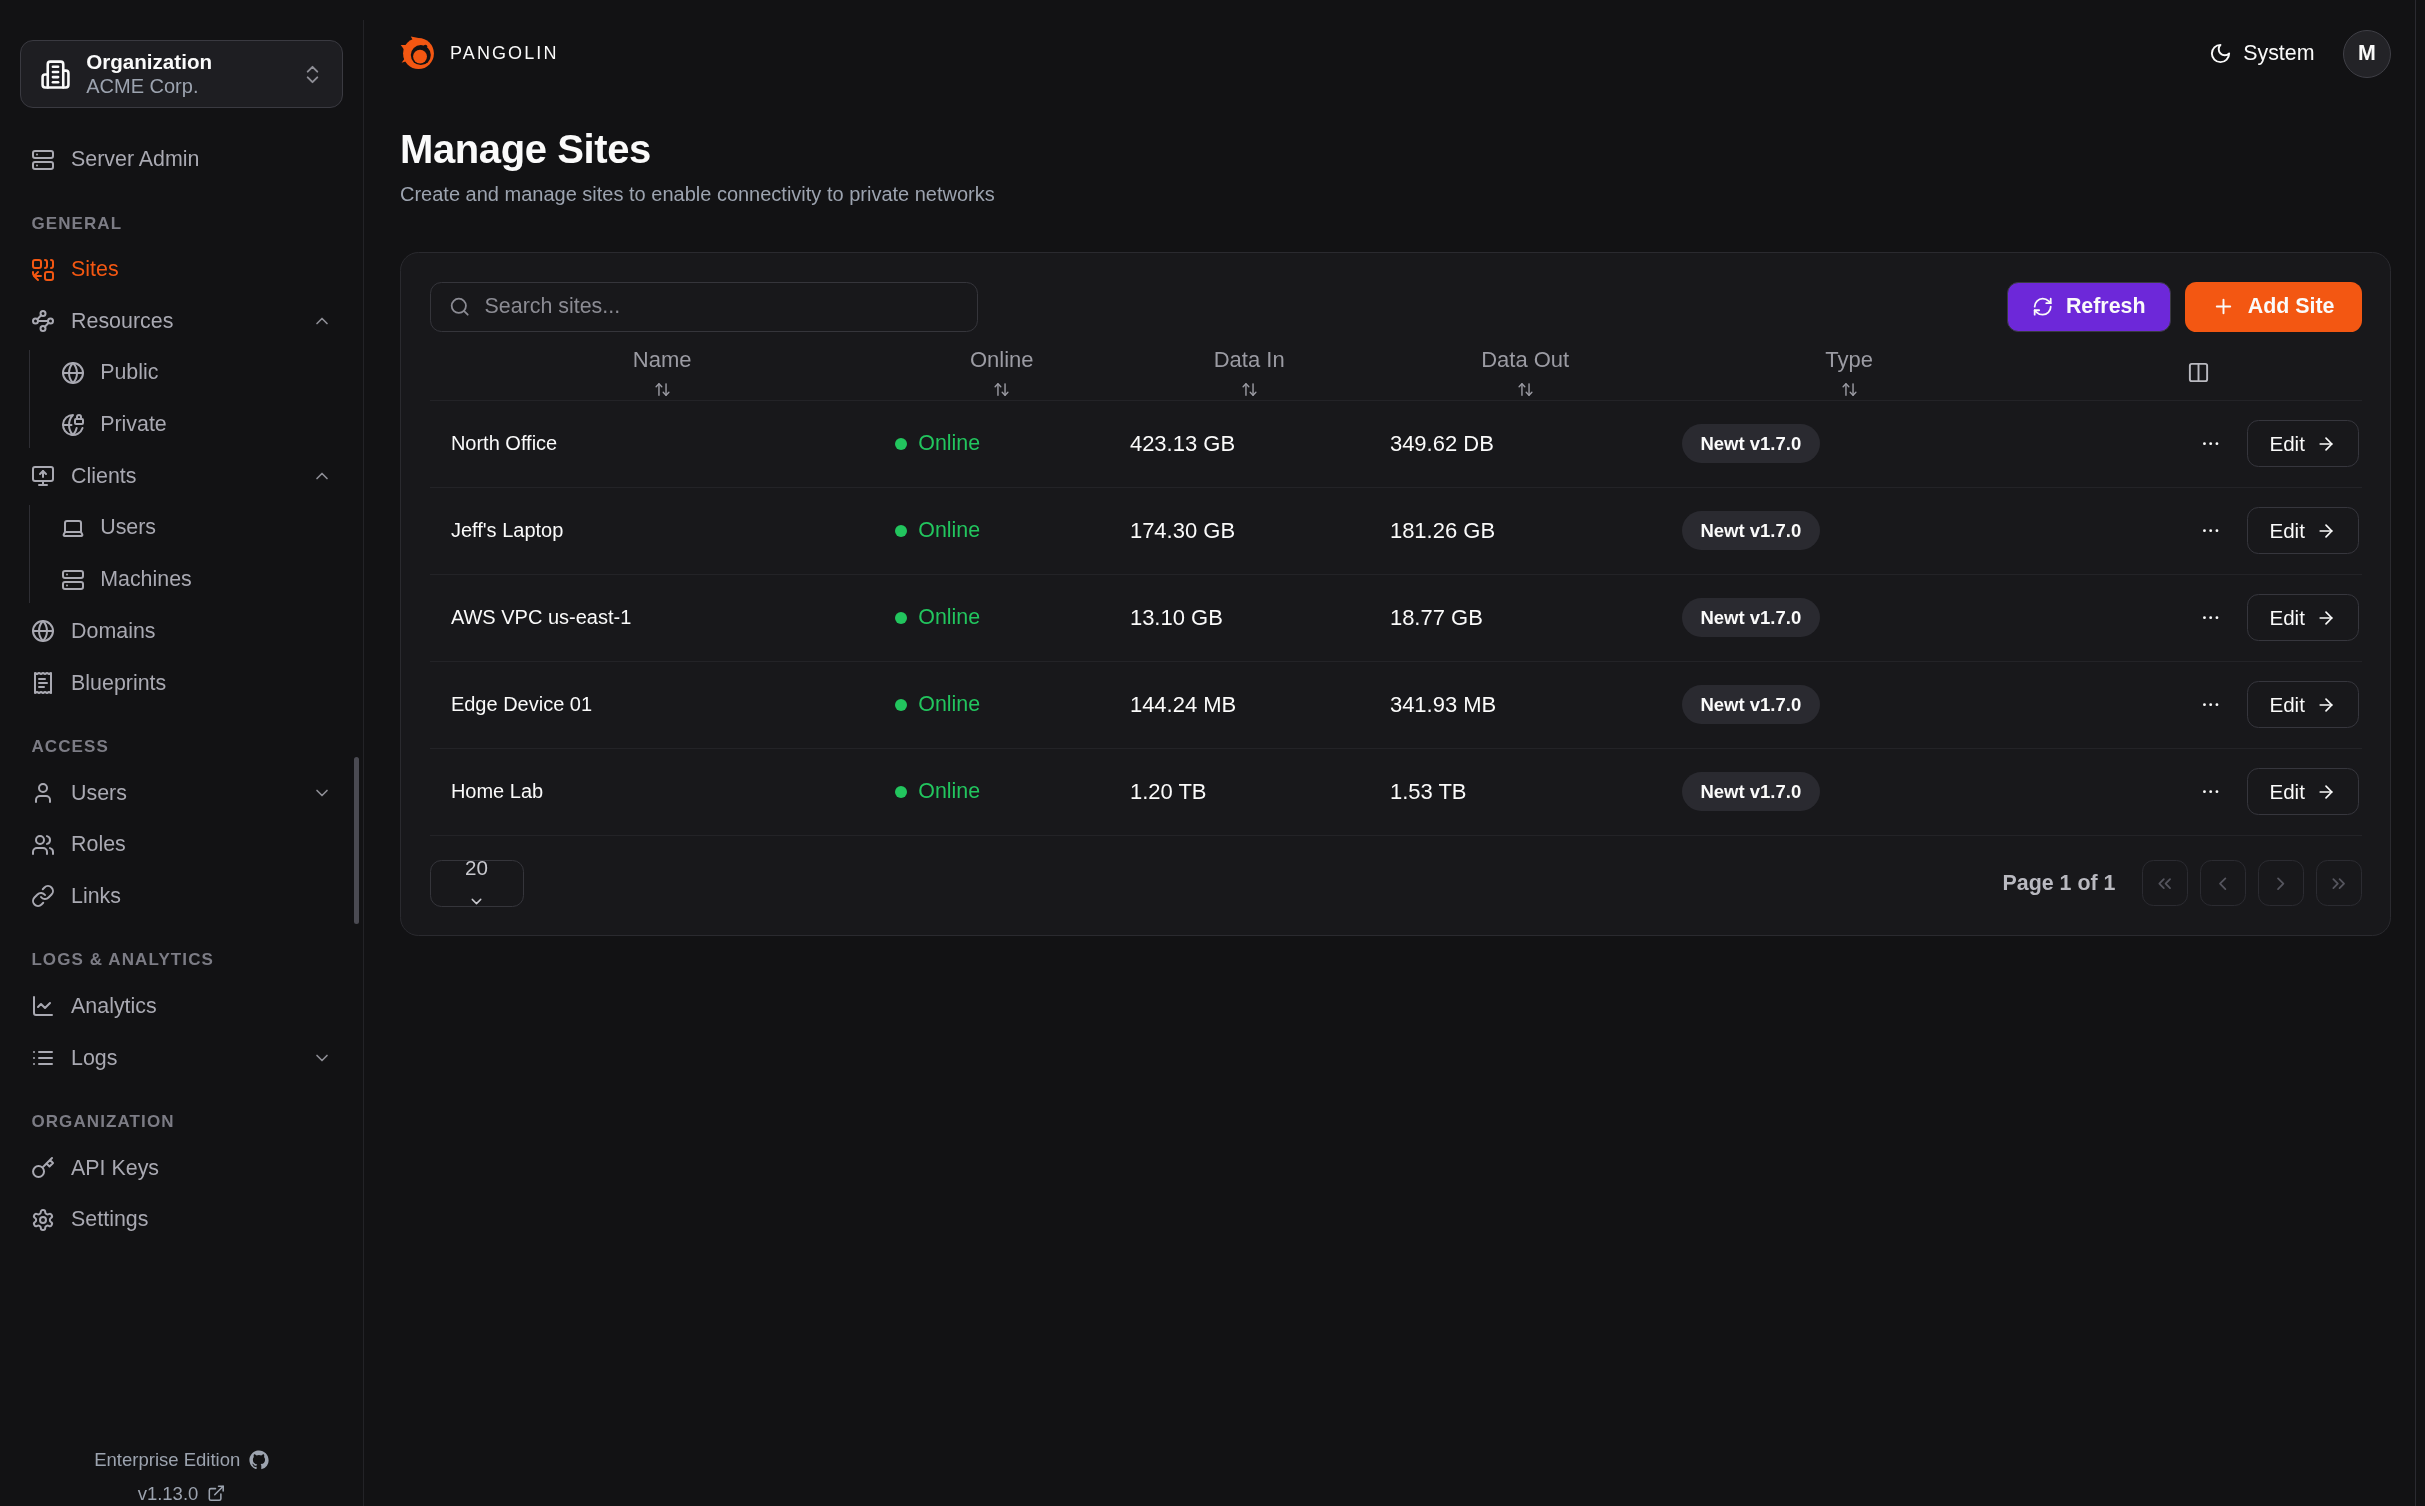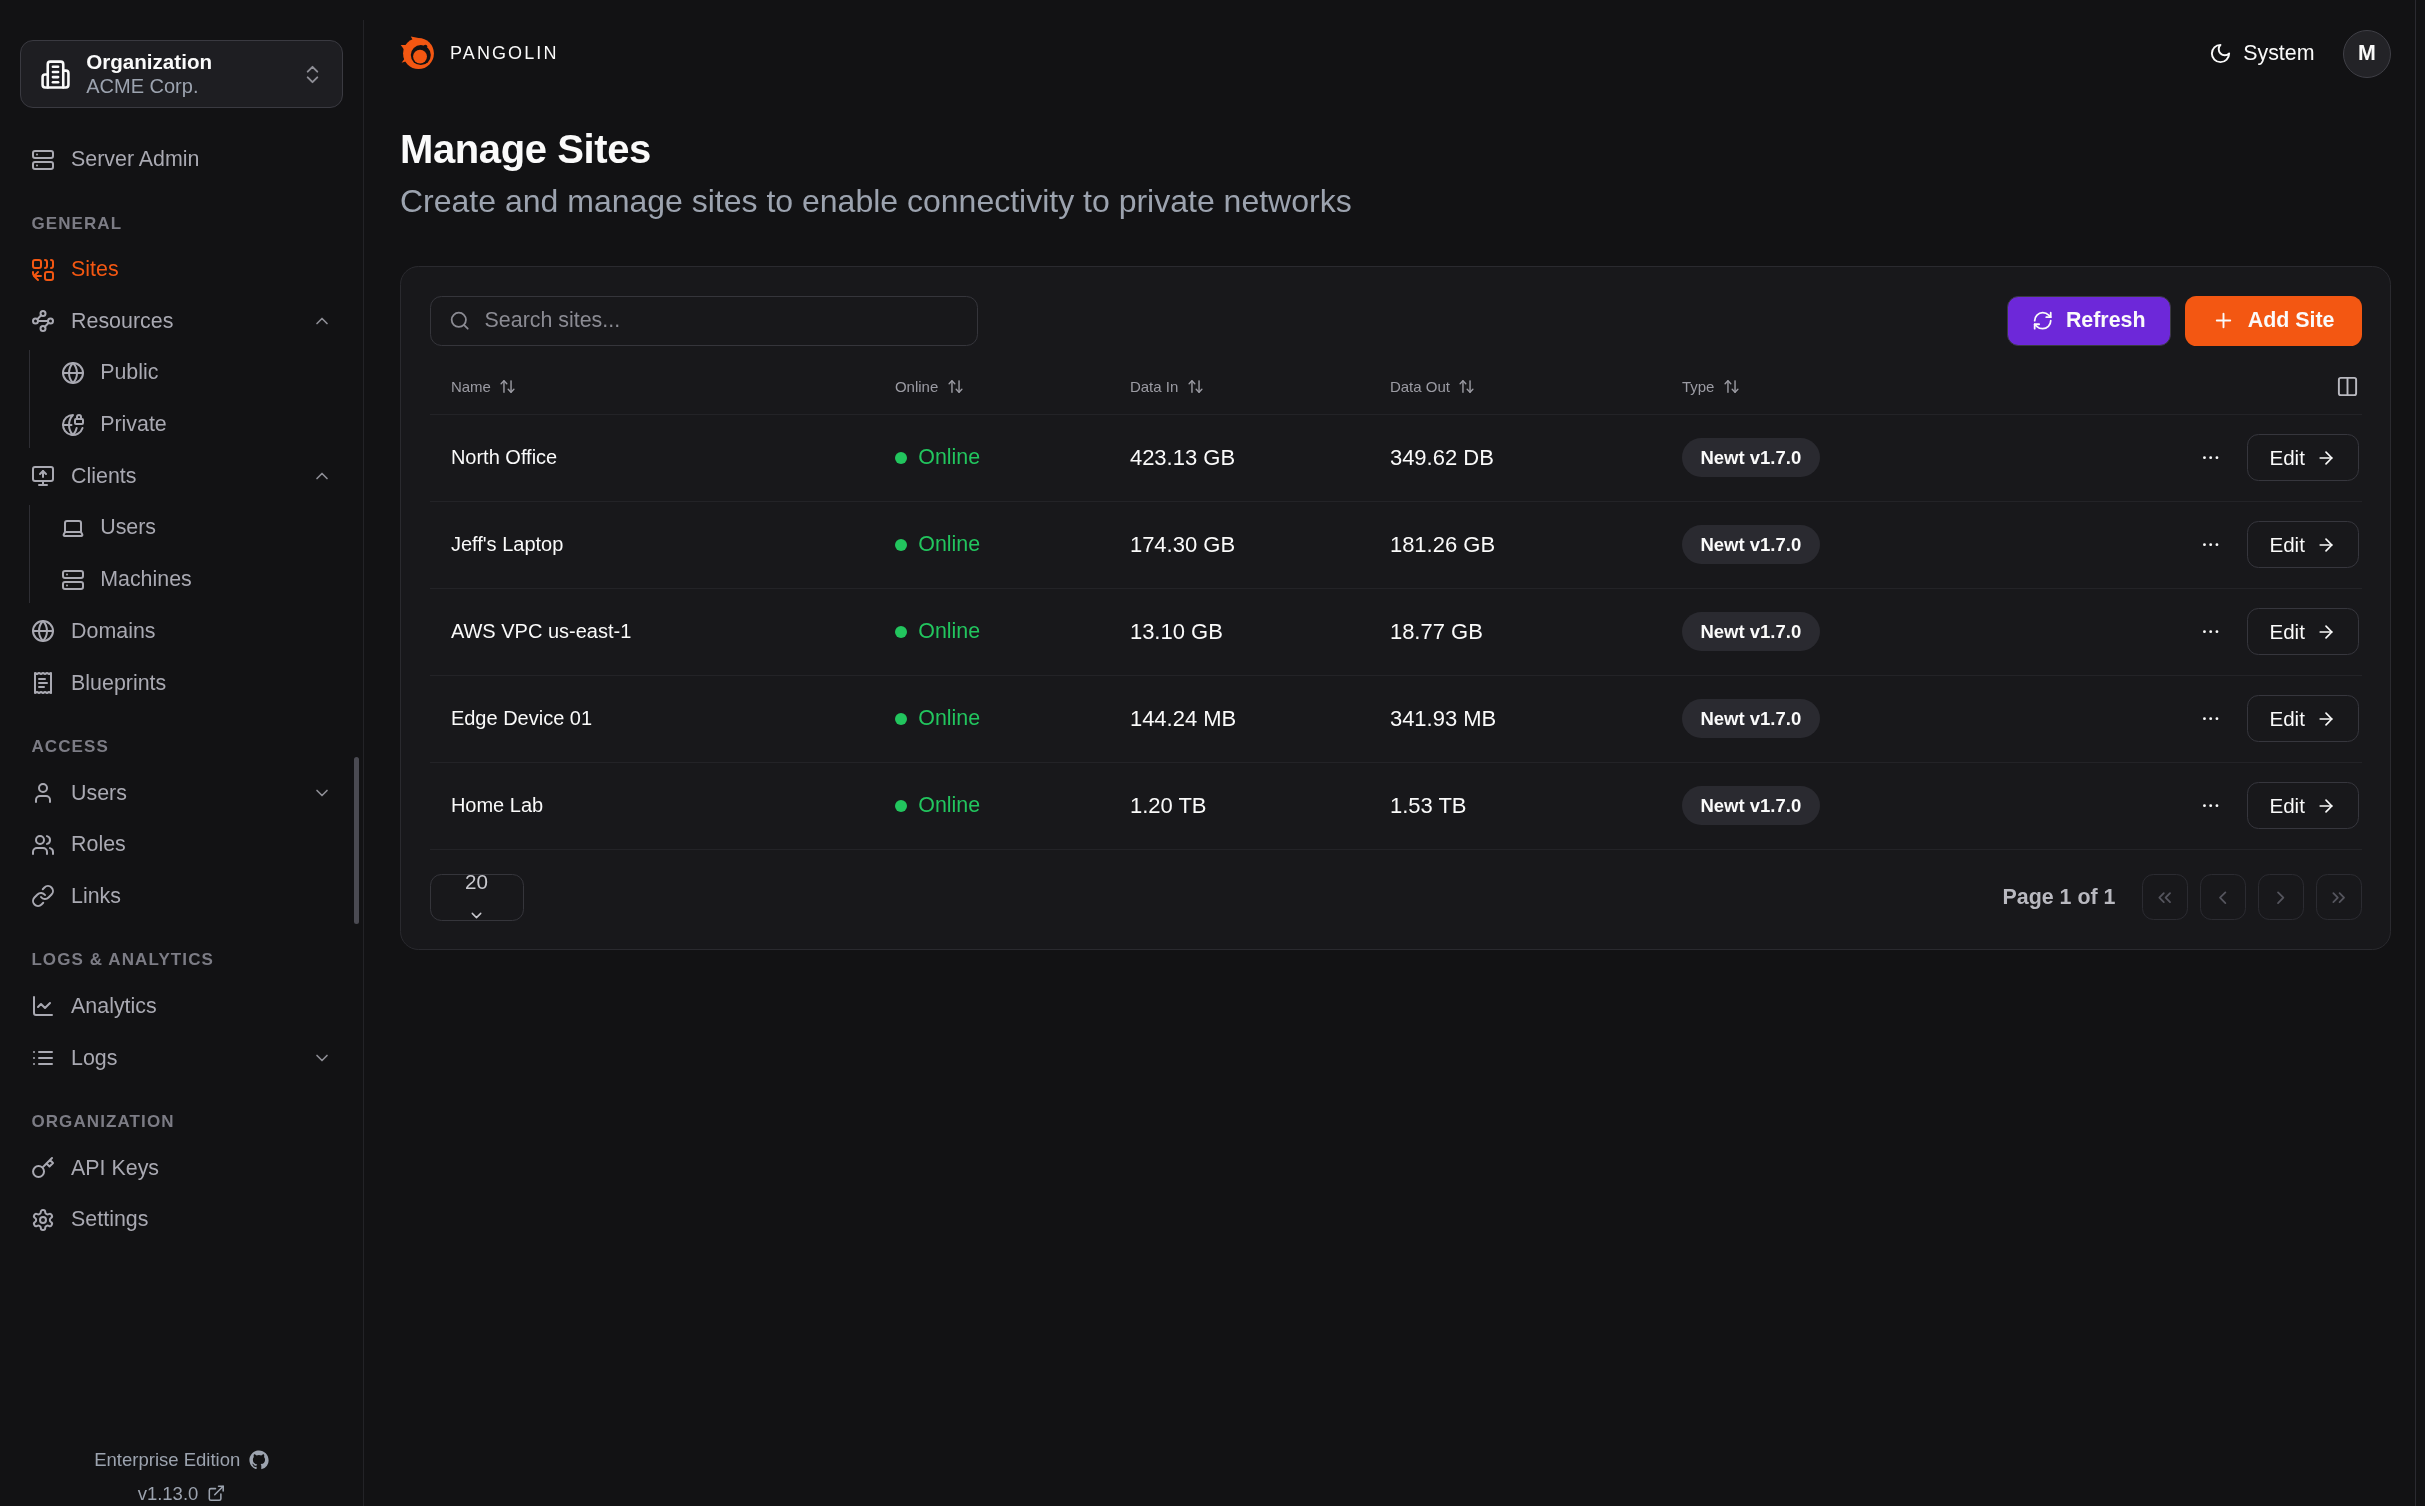--- a/index.html
+++ b/index.html
@@ -91,21 +91,21 @@
   .topbar-right{display:flex;align-items:center;gap:28.5px;}
   .theme-toggle{display:flex;align-items:center;gap:11.4px;font-size:21.4px;font-weight:500;cursor:pointer;color:var(--text);}
   .avatar{
     width:48px;height:48px;border-radius:50%;
     background:#232327;border:1.4px solid #3f3f46;
     display:flex;align-items:center;justify-content:center;
     font-size:21.4px;font-weight:700;cursor:pointer;
   }
   .page-head{margin-top:20px;}
   .page-title{font-size:40px;font-weight:800;letter-spacing:-0.4px;}
-  .page-subtitle{margin-top:11.4px;font-size:32px;color:var(--muted);}
+  .page-subtitle{margin-top:11.4px;font-size:20px;color:var(--muted);}
   
   .card{
     margin-top:46px;
     border:0.7px solid var(--border);
     border-radius:18.5px;
     background:var(--card-bg);
     padding:28.5px;
   }
   .toolbar{display:flex;align-items:center;justify-content:space-between;}
   .search-box{
@@ -129,21 +129,21 @@
   .btn-outline{border-color:#3a3a41;background:#6d28d9;padding:0 24px;}
   .btn-primary{background:var(--accent);padding:0 26px;}
   
   .table{margin-top:13px;}
   .t-row{
     display:grid;
     grid-template-columns:444px 235px 260px 292px 356px 1fr;
     align-items:center;
   }
   .t-head{height:56px;border-bottom:0.7px solid var(--border-soft);color:#9b9ba3;}
-  .t-head .t-cell{display:flex;align-items:center;gap:8.5px;font-size:15px;cursor:pointer;}
+  .t-head .t-cell{display:flex;align-items:center;gap:8.5px;font-size:22px;cursor:pointer;flex-direction:column;}
   .t-cell{padding-left:21.4px;}
   .t-cell.actions{display:flex;justify-content:flex-end;align-items:center;gap:18.5px;padding-right:2.8px;}
   .sort-icon{color:#9b9ba3;}
   .col-toggle{cursor:pointer;color:#b9b9c0;}
   .t-body-row{height:87px;border-bottom:0.7px solid var(--border-soft);font-size:22px;}
   .cell-name{font-size:20px;}
   .cell-online{display:flex;align-items:center;gap:11.4px;color:var(--green);font-size:21.4px;}
   .dot{width:12px;height:12px;border-radius:50%;background:var(--green);}
   .badge{
     display:inline-block;background:var(--badge);

